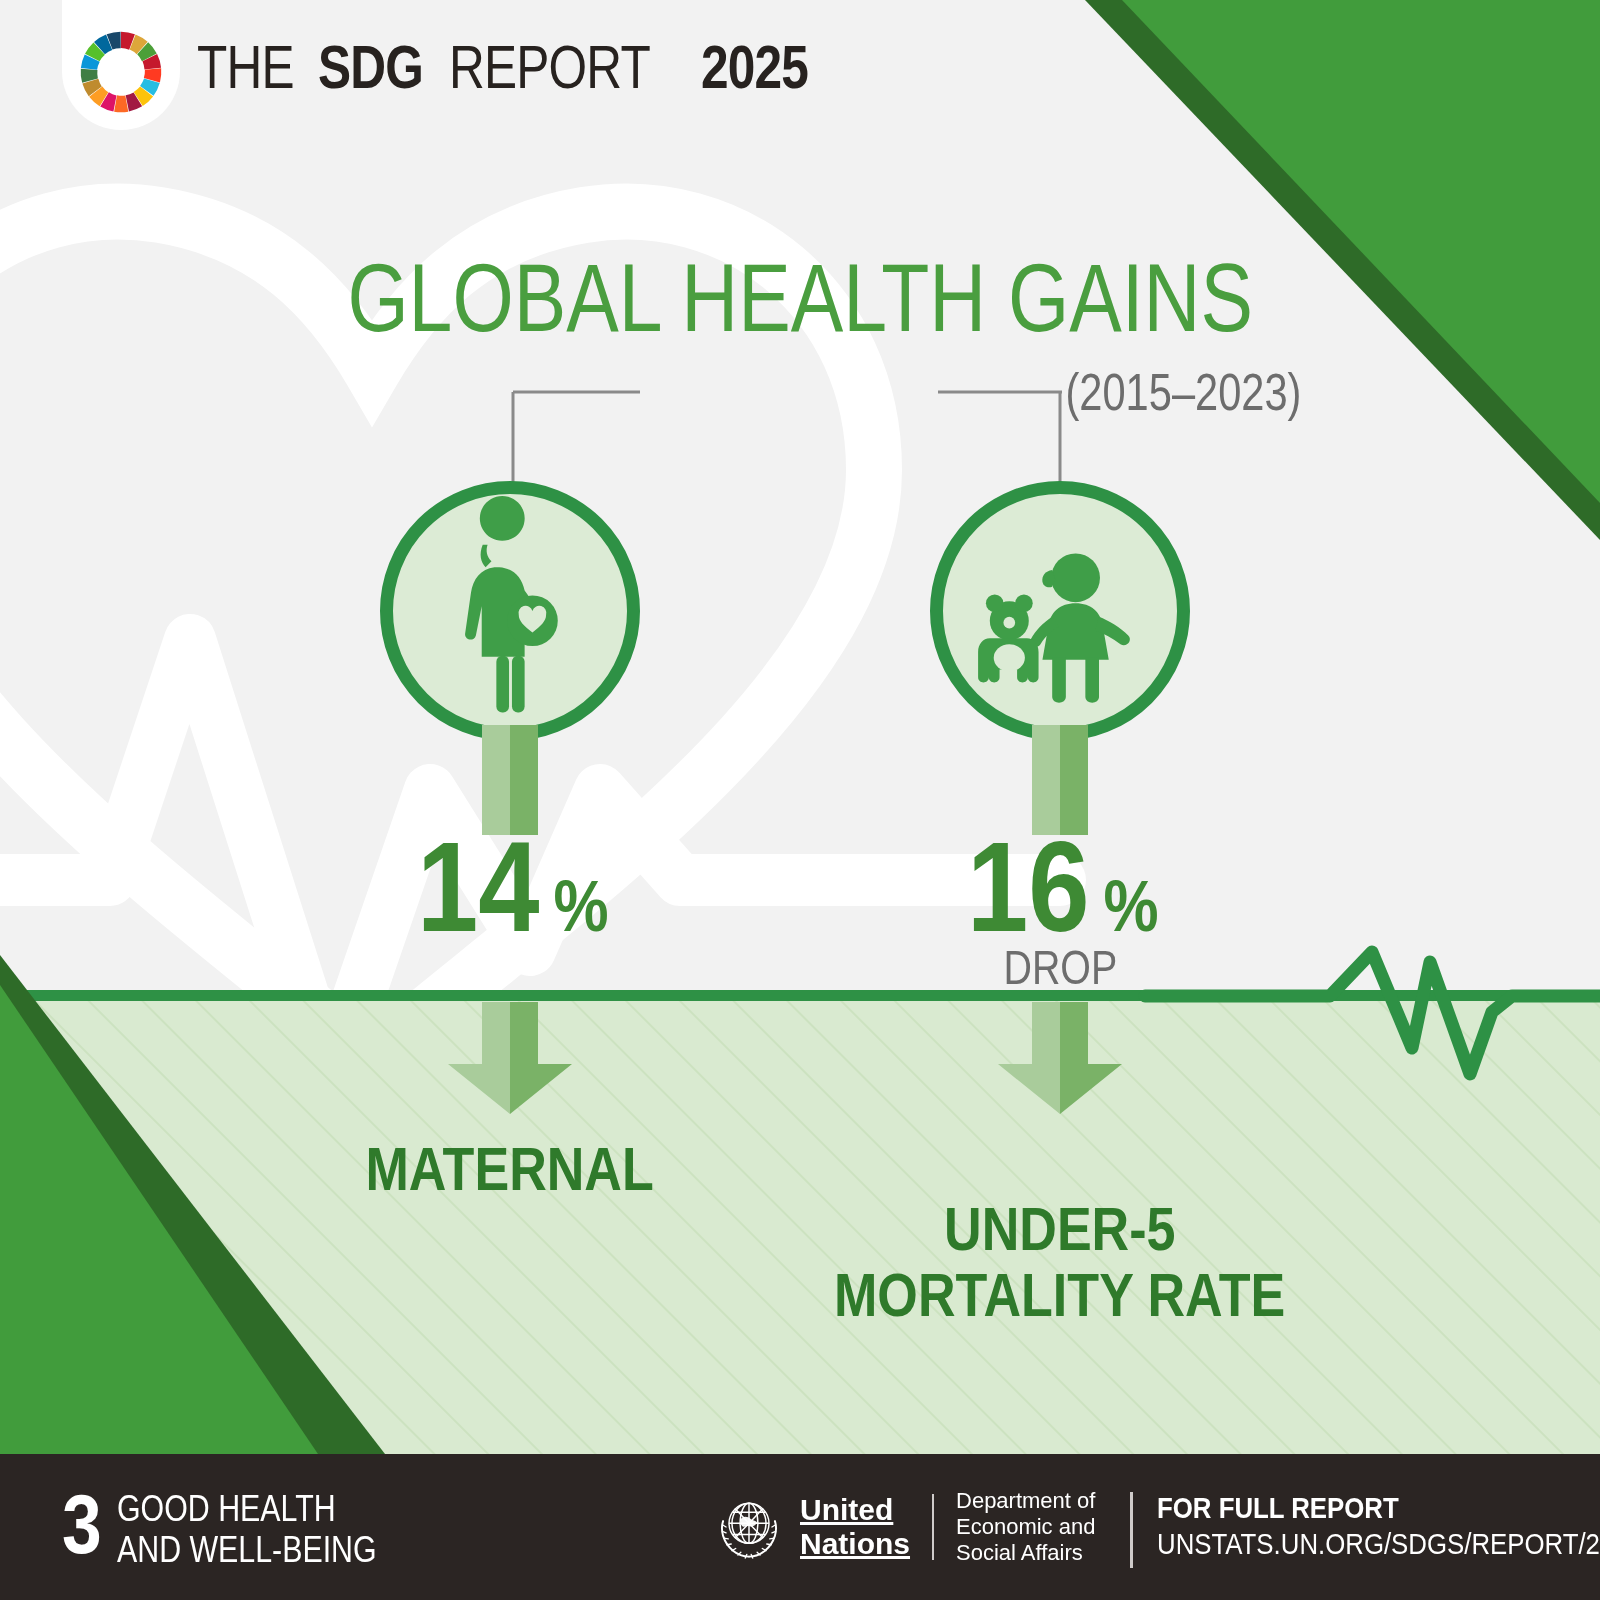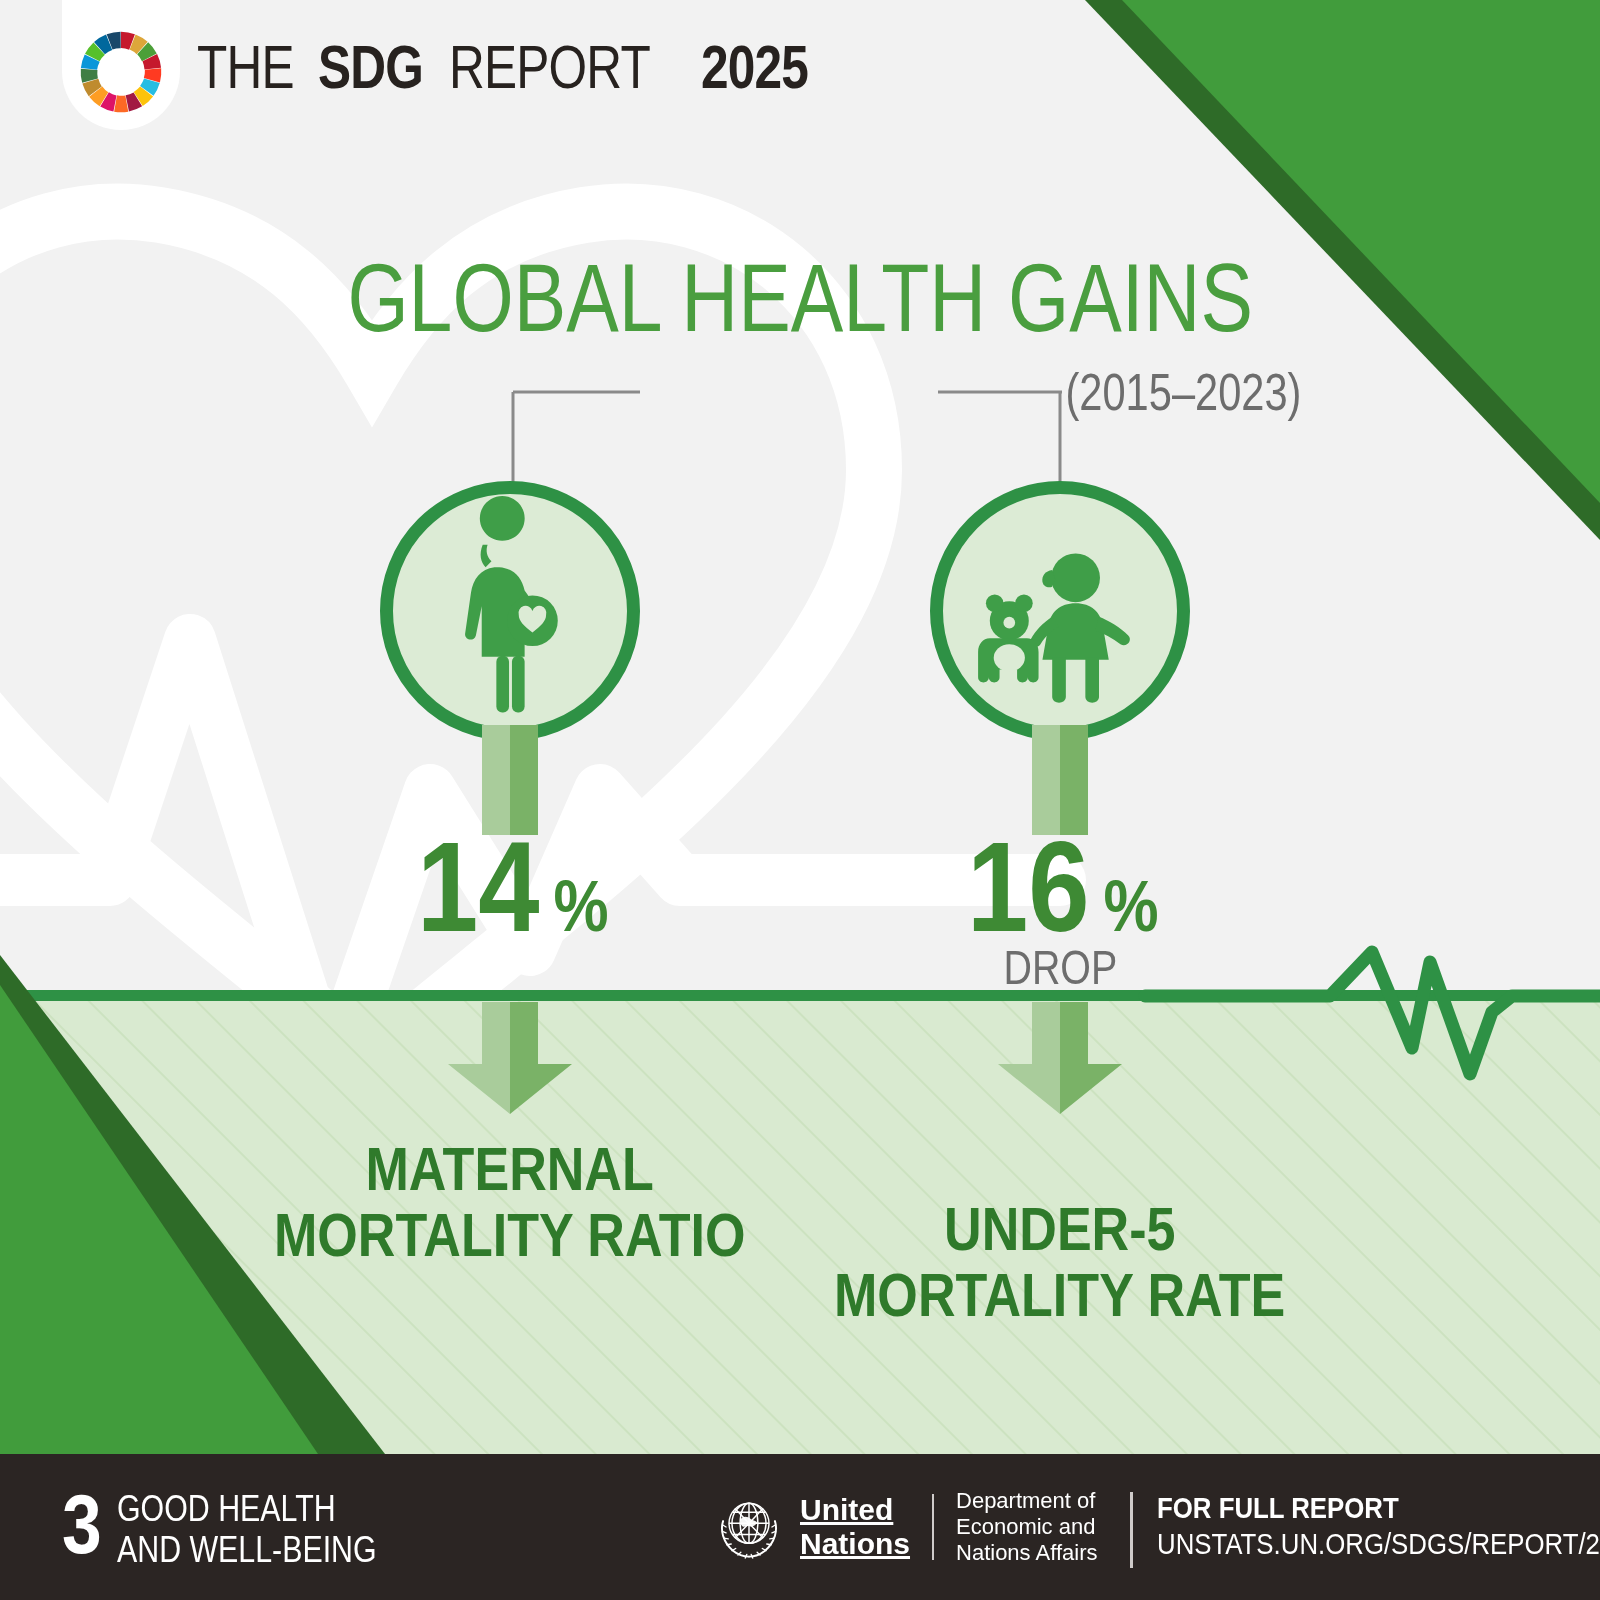--- a/index.html
+++ b/index.html
@@ -237,23 +237,20 @@
     <div class="arrow">
       <svg viewBox="0 0 124 112" width="124" height="112">
         <path d="M34,0 L62,0 L62,112 L0,62 L34,62 Z" fill="#a9cc9b"></path>
         <path d="M62,0 L90,0 L90,62 L124,62 L62,112 Z" fill="#7ab267"></path>
       </svg>
     </div>
 
     <div class="bottom-label" style="top:1136px;">
       <span>MATERNAL</span>
     </div>
-    <div class="bottom-label" style="top:1202px;">
-      <span>MORTALITY RATIO</span>
-    </div>
   </div>
 
   <div class="stat-col right">
 
     <div class="circle">
       <svg viewBox="0 0 240 240">
         <g fill="#3f9e48">
 
           <circle cx="136" cy="86" r="25"></circle>
 
@@ -341,21 +338,21 @@
         </g>
       </svg>
       <div class="un-name">
         <div>United</div>
         <div>Nations</div>
       </div>
       <div class="un-div"></div>
       <div class="un-dept">
         <div>Department of</div>
         <div>Economic and</div>
-        <div>Nations Affairs</div>
+        <div>Social Affairs</div>
       </div>
     </div>
 
     <div class="report-block">
       <div class="rep-div"></div>
       <div>
         <div class="rep-l1">
           <span>FOR FULL REPORT</span>
         </div>
         <div class="rep-l2">

